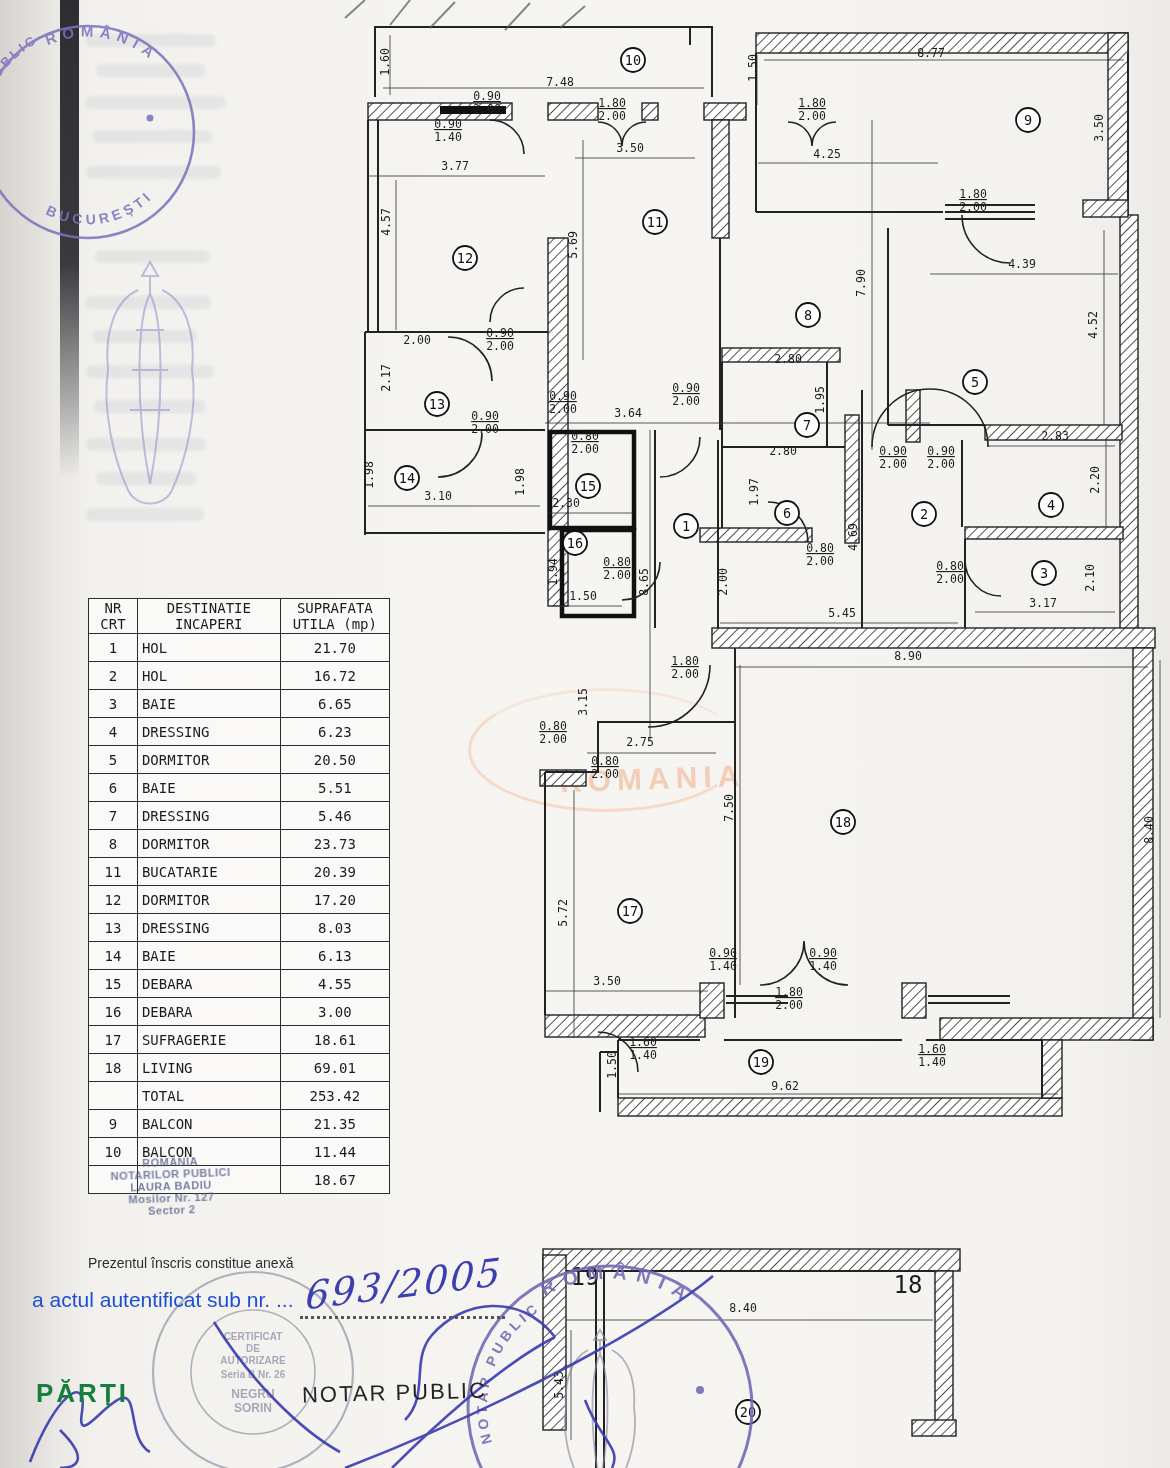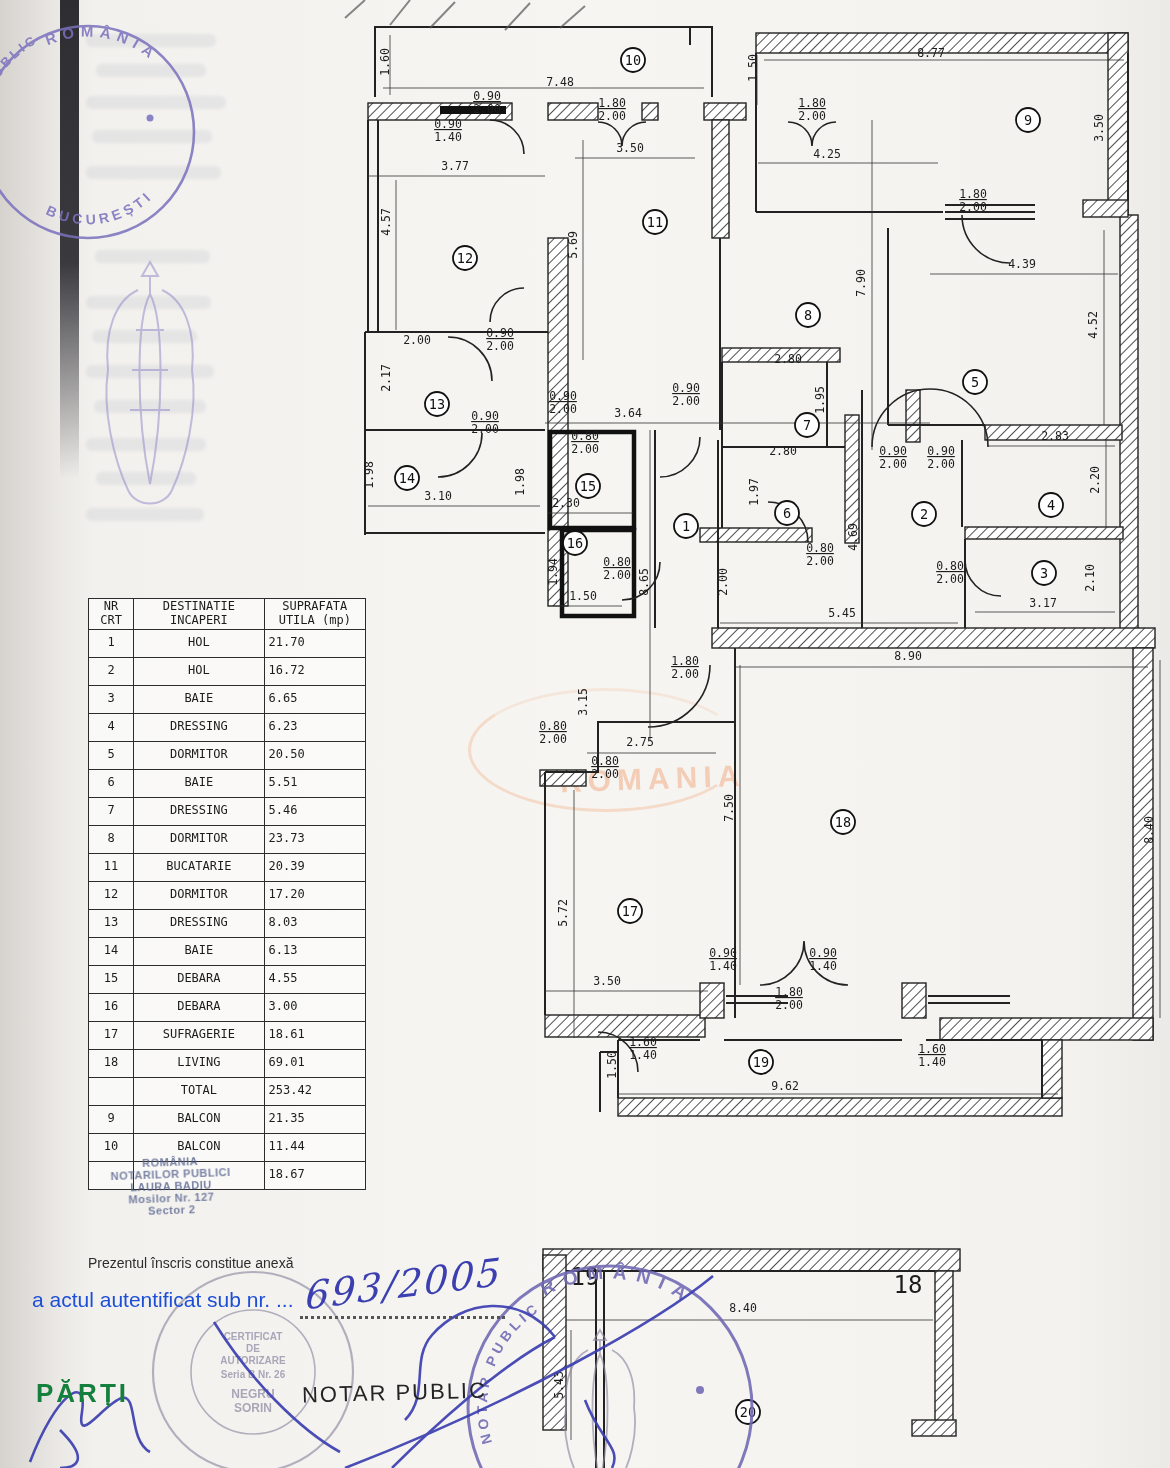--- a/index.html
+++ b/index.html
@@ -6,27 +6,27 @@
   body{width:1170px;height:1468px;position:relative;overflow:hidden;
        background:linear-gradient(90deg,#dcdad6 0,#e8e6e2 4%,#f2f1ee 8%,#f6f5f2 50%,#f3f2ef 92%,#eceae6 100%);
        font-family:"Liberation Sans",sans-serif;color:#222;}
   .abs{position:absolute;}
   
   .dark-band{left:60px;top:0;width:19px;height:478px;
     background:linear-gradient(180deg,#2e2d31 0,#3a393e 55%,rgba(60,58,64,0) 100%);filter:blur(.6px);}
   .edge-shade{left:0;top:0;width:62px;height:1468px;background:linear-gradient(90deg,#d6d3cf,#eceae6);}
   .bleed{left:86px;height:13px;background:rgba(110,120,150,.10);border-radius:6px;filter:blur(1.5px);}
   
-  table.areas{position:absolute;left:88px;top:598px;width:278px;border-collapse:collapse;
-    font-family:"DejaVu Sans Mono",monospace;font-size:12px;color:#1c1c1c;background:rgba(255,255,255,.55);}
+  table.areas{position:absolute;left:88px;top:598px;width:302px;border-collapse:collapse;
+    font-family:"DejaVu Sans Mono",monospace;font-size:14px;color:#1c1c1c;background:rgba(255,255,255,.55);}
   table.areas th,table.areas td{border:1.7px solid #2c2c2c;padding:1px 4px;line-height:1.15;}
   table.areas th{font-weight:normal;text-align:center;}
   td.nr{width:38px;text-align:center;}
-  td.dest{width:128px;text-align:center;padding-left:8px;}
-  td.area{width:96px;text-align:left;}
+  td.dest{width:128px;text-align:left;padding-left:8px;}
+  td.area{width:96px;text-align:center;}
   tr.r{height:28px;}
   
   .tbl-stamp{left:56px;top:1156px;width:230px;transform:rotate(-2deg);
     color:rgba(85,96,140,.78);font-weight:bold;font-size:11px;line-height:12px;
     text-align:center;letter-spacing:.5px;filter:blur(.3px);}
   
   .line1{left:88px;top:1255px;font-size:14px;color:#2d2d2d;}
   .line2{left:32px;top:1288px;font-size:21px;color:#1d4ed8;}
   .dots{left:300px;top:1316px;width:205px;border-bottom:3px dotted #555;}
   .handnum{left:305px;top:1262px;font-family:"DejaVu Serif",serif;font-style:italic;

